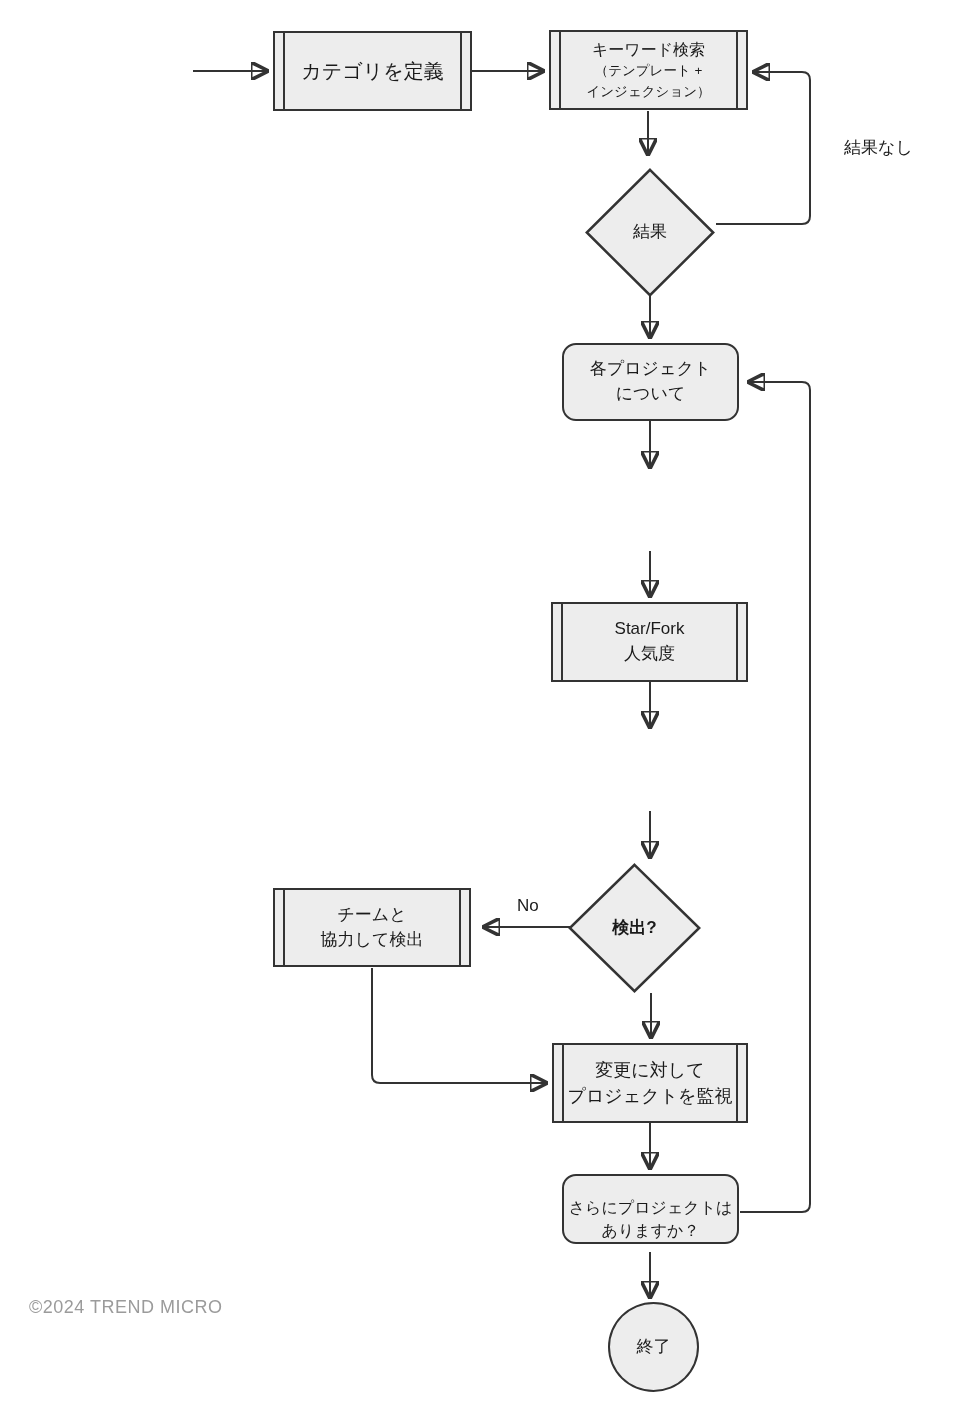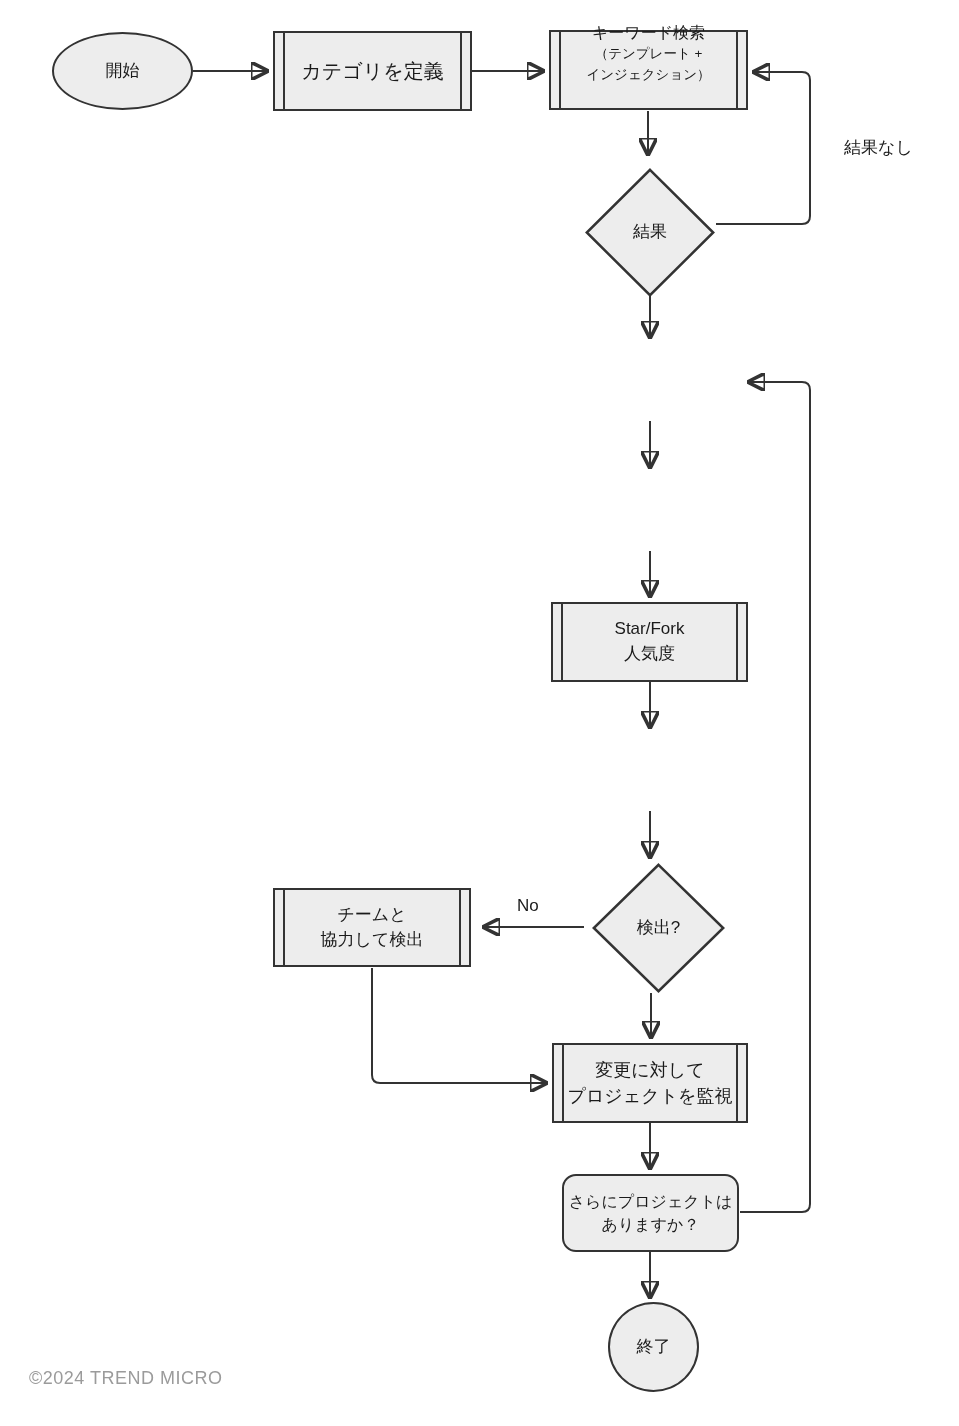--- a/index.html
+++ b/index.html
@@ -76,21 +76,21 @@
   .big-text { font-size: 20px; }
   .edge-label {
     position: absolute;
     font-size: 17px;
     color: #1a1a1a;
     white-space: nowrap;
   }
   .footer {
     position: absolute;
     left: 29px;
-    top: 1368px;
+    top: 1297px;
     font-size: 18px;
     letter-spacing: 0.5px;
     color: #9b9b9b;
   }
 </style>
 </head>
 <body>
 
 <div class="canvas">
 
@@ -110,69 +110,70 @@
     <path d="M 650 682 L 650 726" marker-end="url(#arrow)"></path>
     <path d="M 650 811 L 650 856" marker-end="url(#arrow)"></path>
     <path d="M 584 927 L 485 927" marker-end="url(#arrow)"></path>
     <path d="M 372 968 L 372 1075 Q 372 1083 380 1083 L 545 1083" marker-end="url(#arrow)"></path>
     <path d="M 651 993 L 651 1036" marker-end="url(#arrow)"></path>
     <path d="M 650 1123 L 650 1167" marker-end="url(#arrow)"></path>
     <path d="M 740 1212 L 802 1212 Q 810 1212 810 1204 L 810 390 Q 810 382 802 382 L 750 382" marker-end="url(#arrow)"></path>
     <path d="M 650 1252 L 650 1296" marker-end="url(#arrow)"></path>
   </svg>
 
-  <div class="node ellipse" style="left:52px; top:32px; width:141px; height:78px;">
-    <span class="node-label">開始</span>
-  </div>
 
   <div class="node subroutine big-text" style="left:273px; top:31px; width:199px; height:80px;font-family:Liberation Serif, serif;">
     <span class="node-label">カテゴリを定義</span>
   </div>
 
-  <div class="node subroutine" style="left:549px; top:30px; width:199px; height:80px;align-items:flex-end;">
+  <div class="node subroutine" style="left:549px; top:30px; width:199px; height:80px;">
     <span class="node-label" style="font-size:16px;">
       <span>キーワード検索</span>
       <span class="sub-line">（テンプレート +
 インジェクション）</span>
     </span>
   </div>
 
   <div class="node diamond" style="left:585px; top:168px; width:130px; height:129px;font-family:Liberation Serif, serif;">
     <svg viewBox="0 0 130 129" preserveAspectRatio="none">
       <polygon points="65,1.8 128.2,64.5 65,127.2 1.8,64.5"></polygon>
     </svg>
     <span class="node-label">結果</span>
   </div>
 
+  <div class="node rounded" style="left:562px; top:343px; width:177px; height:78px;">
+    <span class="node-label">各プロジェクト
+について</span>
+  </div>
 
 
   <div class="node subroutine" style="left:551px; top:602px; width:197px; height:80px;">
     <span class="node-label">Star/Fork
 人気度</span>
   </div>
 
 
-  <div class="node diamond" style="left:592px; top:863px; width:133px; height:130px;">
+  <div class="node diamond" style="left:568px; top:863px; width:133px; height:130px;font-weight:bold;">
     <svg viewBox="0 0 133 130" preserveAspectRatio="none">
       <polygon points="66.5,1.8 131.2,65 66.5,128.2 1.8,65"></polygon>
     </svg>
     <span class="node-label">検出?</span>
   </div>
 
   <div class="node subroutine" style="left:552px; top:1043px; width:196px; height:80px;">
     <span class="node-label" style="font-size:18px;">変更に対して
 プロジェクトを監視</span>
   </div>
 
   <div class="node subroutine" style="left:273px; top:888px; width:198px; height:79px;">
     <span class="node-label">チームと
 協力して検出</span>
   </div>
 
-  <div class="node rounded" style="left:562px; top:1174px; width:177px; height:78px;">
+  <div class="node rounded" style="left:562px; top:1174px; width:177px; height:70px;align-items:flex-end;">
     <span class="node-label" style="font-size:16px;">さらにプロジェクトは
 ありますか？</span>
   </div>
 
   <div class="node circle" style="left:608px; top:1302px; width:91px; height:90px;">
     <span class="node-label">終了</span>
   </div>
 
   <div class="edge-label" style="left:844px; top:136px;">結果なし</div>
 

